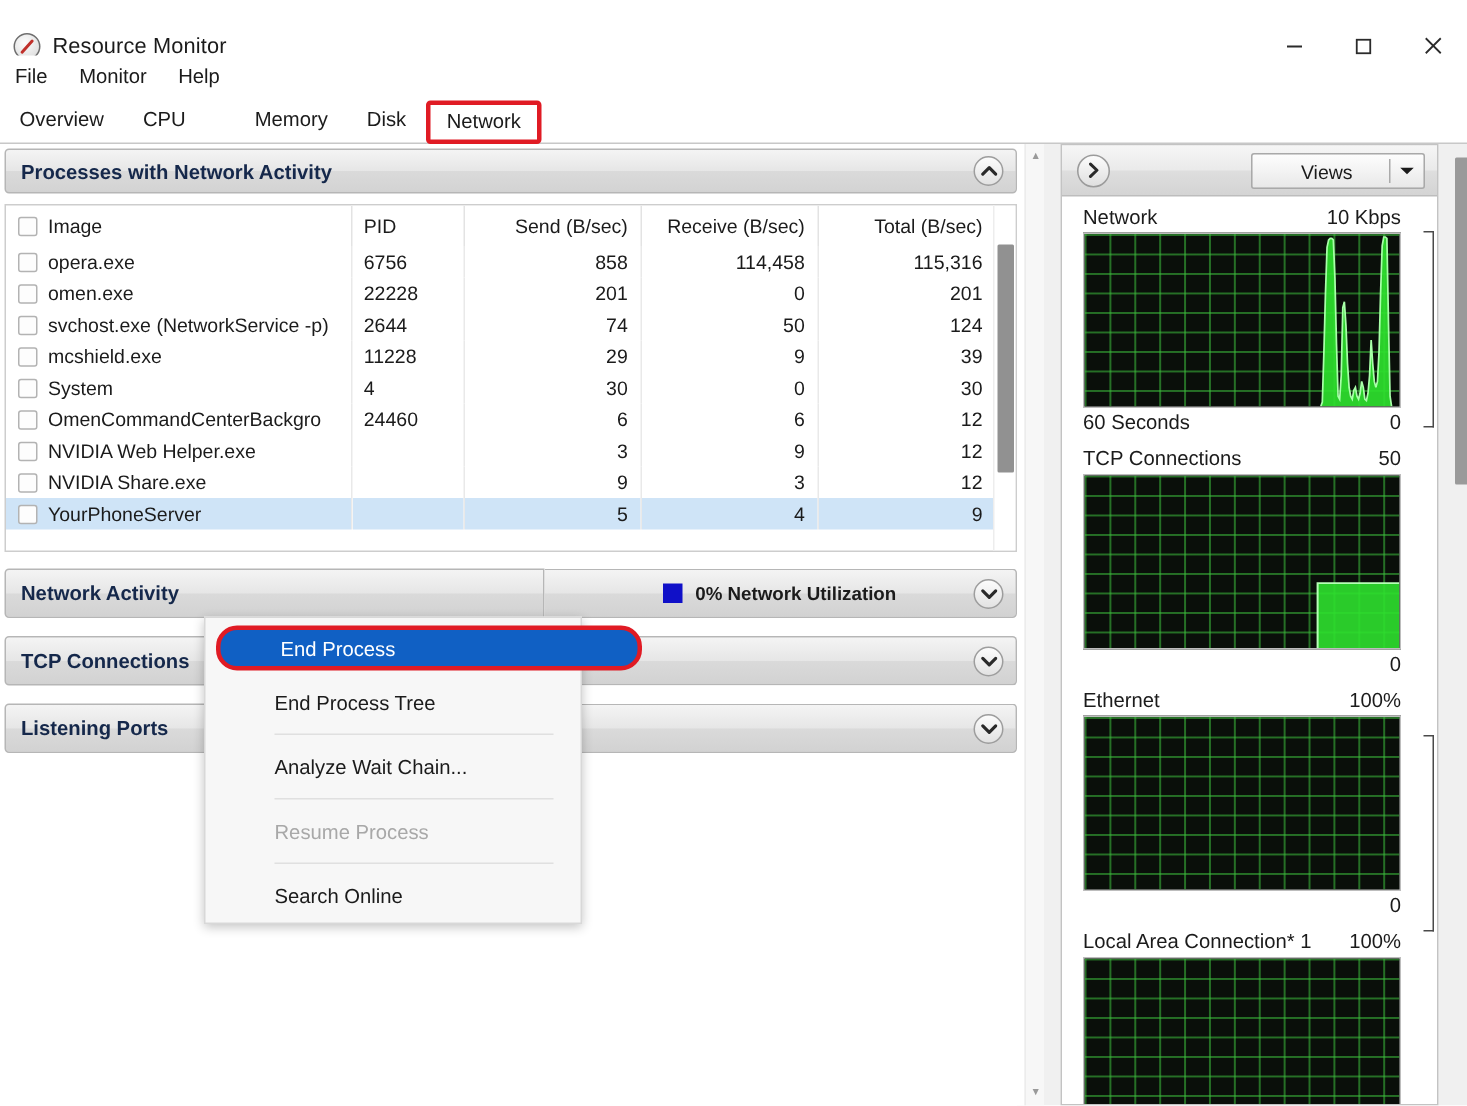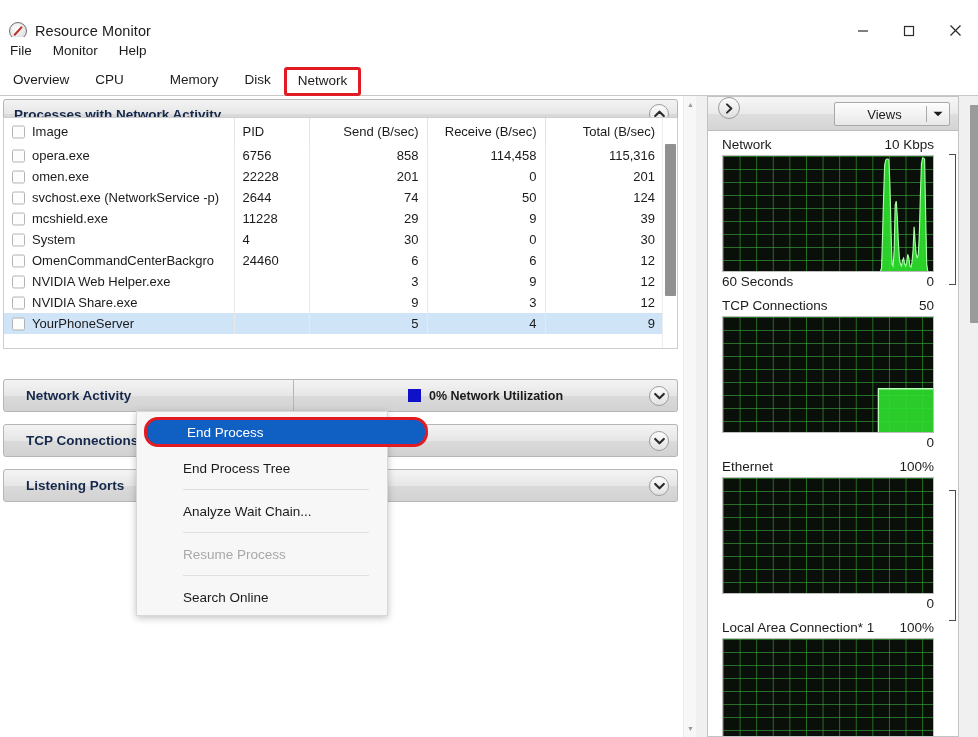--- a/index.html
+++ b/index.html
@@ -136,21 +136,21 @@
     position: absolute; right: 8px; top: 50%; transform: translateY(-50%);
     width: 20px; height: 20px; border-radius: 50%;
     background: linear-gradient(to bottom,#fcfcfc,#e2e2e2);
     border: 1px solid #9d9d9d;
     display: flex; align-items: center; justify-content: center;
   }
   .chev svg { display:block; }
 
   
   .table-wrap {
-    position: absolute; left: 3px; top: 21px;
+    position: absolute; left: 3px; top: 40px;
     width: 675px; height: 232px;
     border: 1px solid #cdcdcd;
     background: #ffffff;
     overflow: hidden;
   }
   table.proc {
     width: 659px; border-collapse: collapse; table-layout: fixed;
     font-size: 13px; color: #1b1b1b;
   }
   table.proc col.c-img  { width: 230px; }
@@ -198,24 +198,24 @@
     background: #919191; border-radius: 1px;
   }
 
   
   .sect {
     position: absolute; left: 3px;
     width: 675px; height: 33px;
     display: flex; align-items: stretch;
   }
   .sect .sh {
-    width: 291px;
+    width: 360px;
     background: linear-gradient(to bottom, #f4f4f4 0%, #e6e6e6 50%, #dadada 51%, #d2d2d2 100%);
     border: 1px solid #b6b6b6; border-radius: 3px 0 0 3px;
-    display: flex; align-items: center; padding-left: 22px;
+    display: flex; align-items: center; padding-left: 10px;
     font-size: 13.5px; font-weight: bold; color: #15284b;
   }
   .sect .sb {
     flex: 1;
     background: linear-gradient(to bottom, #f4f4f4 0%, #e6e6e6 50%, #dadada 51%, #d2d2d2 100%);
     border: 1px solid #b6b6b6; border-left: none; border-radius: 0 3px 3px 0;
     position: relative;
     display: flex; align-items: center; justify-content: center;
   }
   .sect .meter {
@@ -228,21 +228,21 @@
   .right-pane {
     position: absolute; left: 707px; top: 0;
     width: 252px; height: 641px;
     background: #ffffff;
     border: 1px solid #c3c3c3;
   }
   .right-toolbar {
     height: 34px;
     background: linear-gradient(to bottom, #f6f6f6 0%, #eaeaea 50%, #dedede 51%, #d4d4d4 100%);
     border-bottom: 1px solid #bdbdbd;
-    display: flex; position: relative;
+    display: flex; align-items: center; position: relative;
   }
   .round-btn {
     width: 22px; height: 22px; margin-left: 10px; border-radius: 50%;
     background: linear-gradient(to bottom,#fcfcfc,#dfdfdf);
     border: 1px solid #9b9b9b;
     display: flex; align-items: center; justify-content: center;
   }
   .views-btn {
     position: absolute; right: 8px; top: 5px;
     height: 24px; width: 116px;

